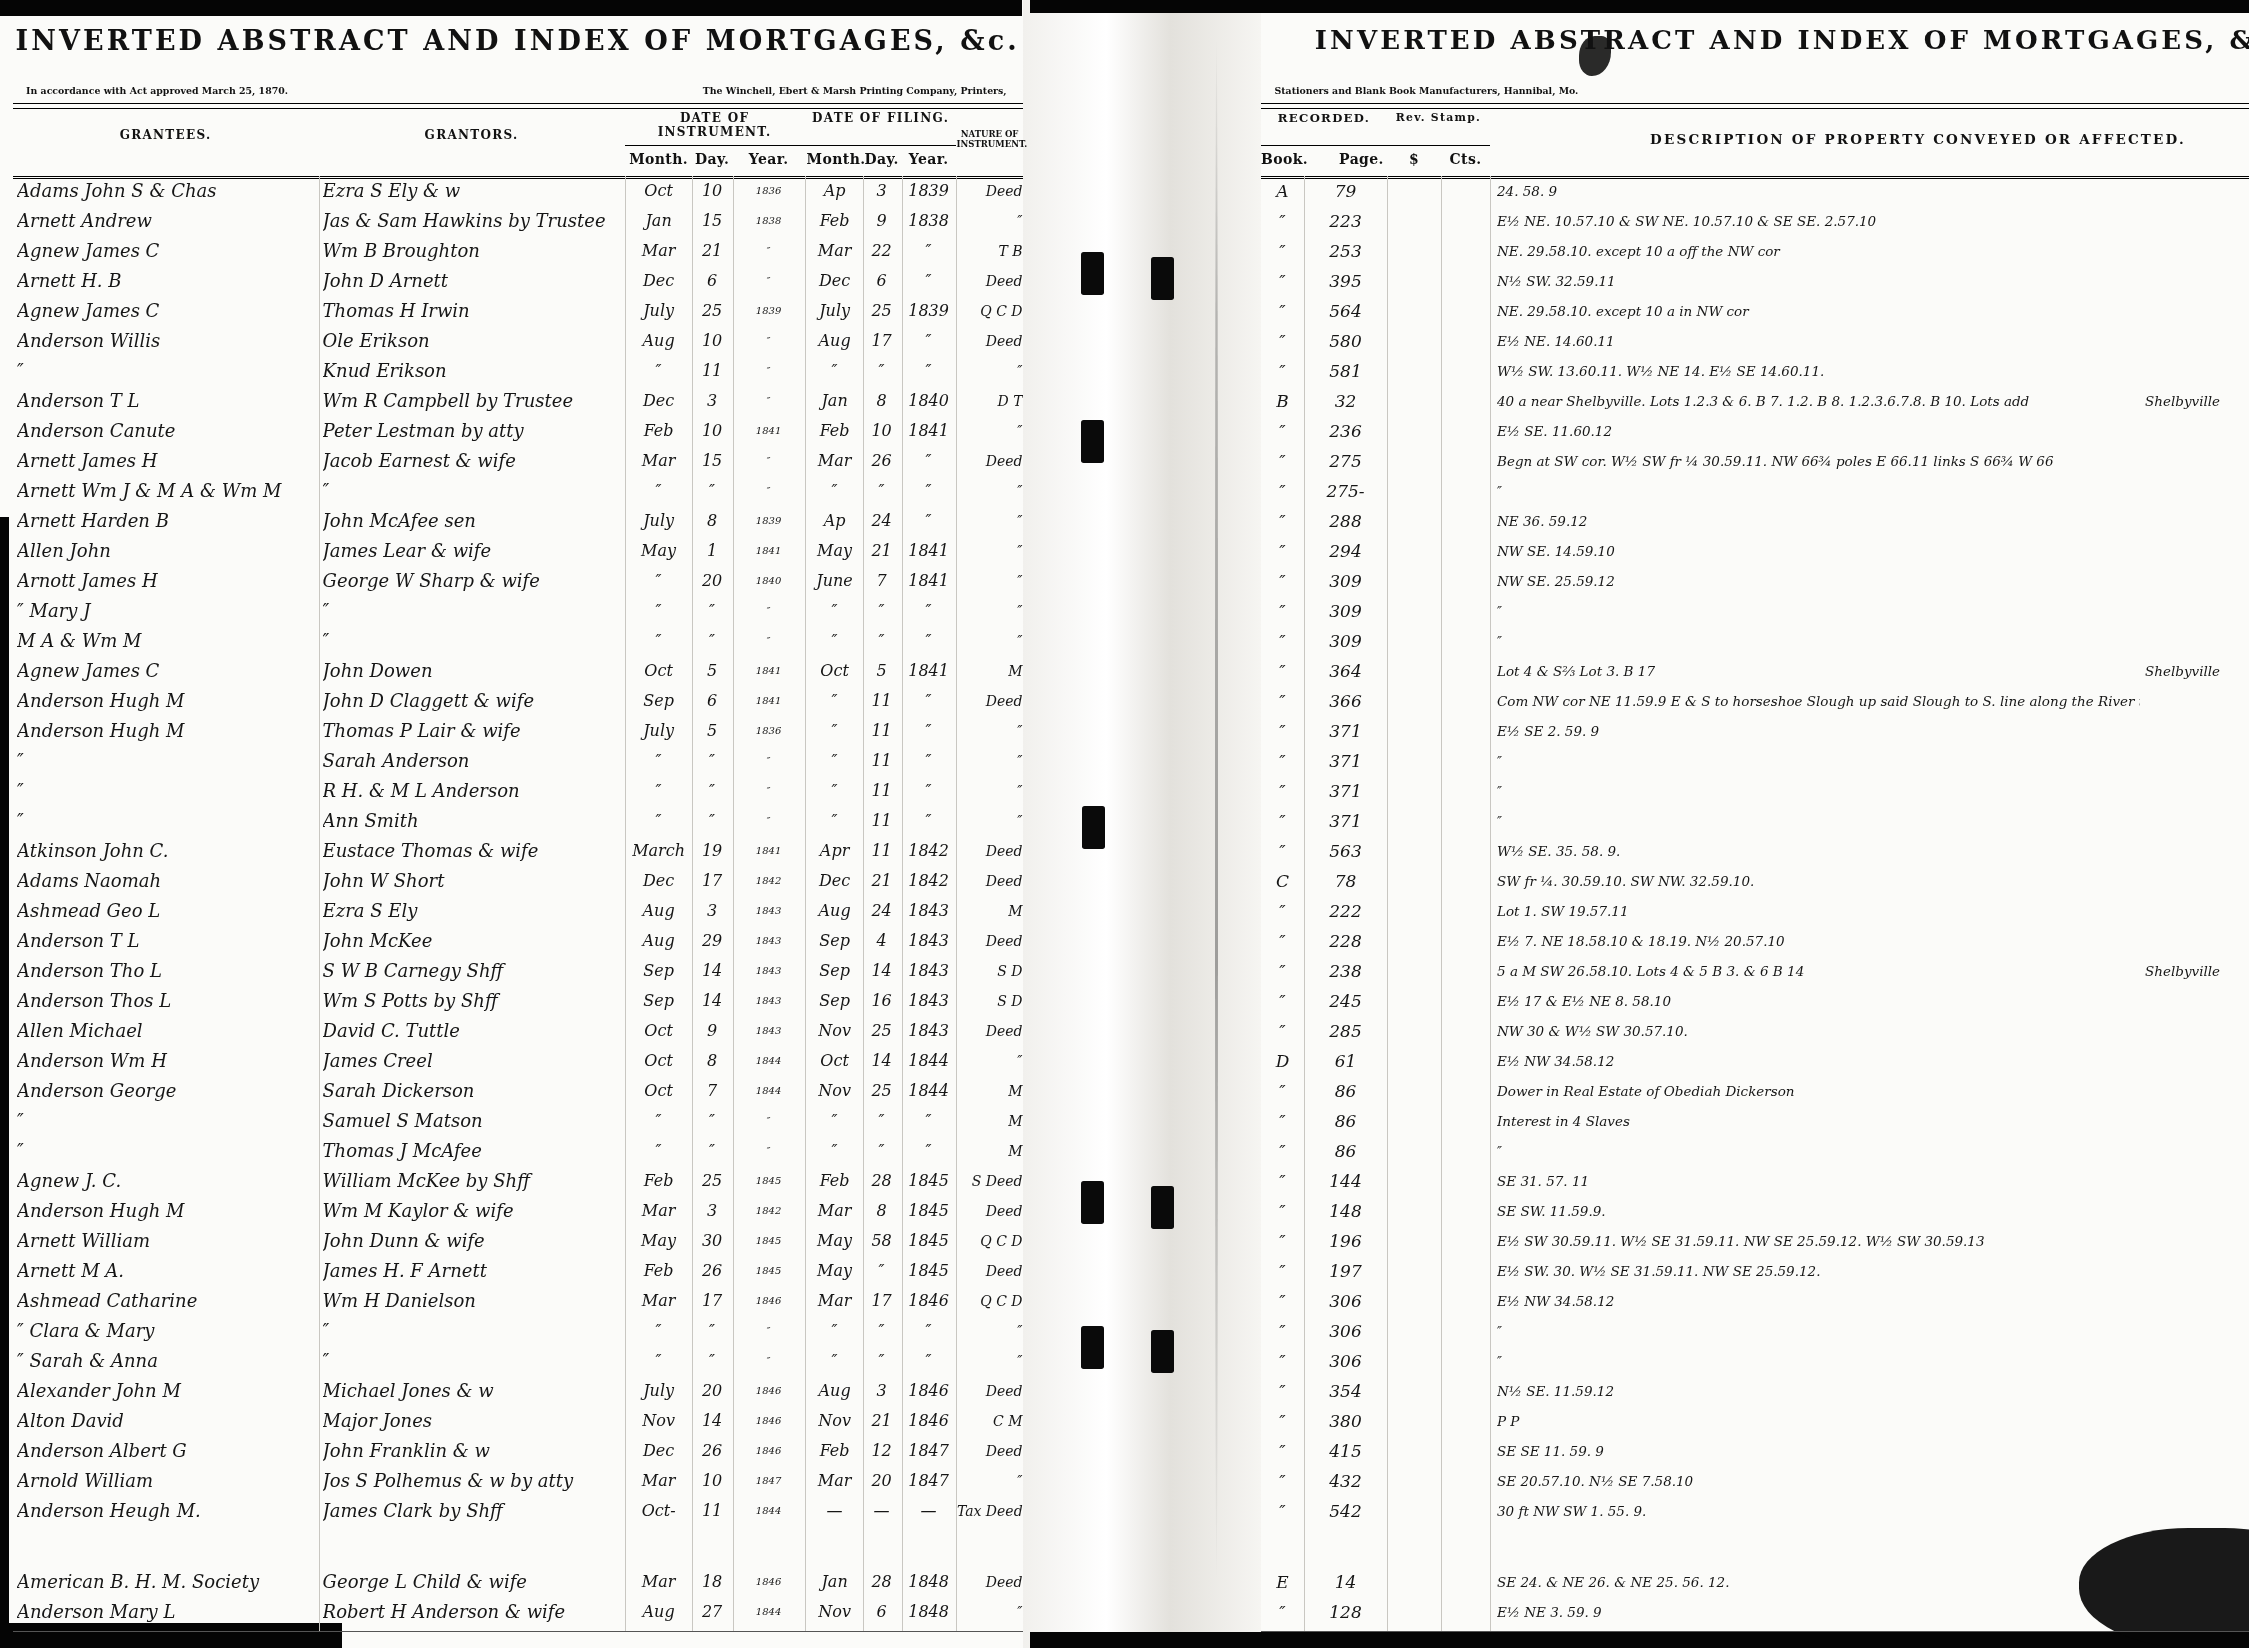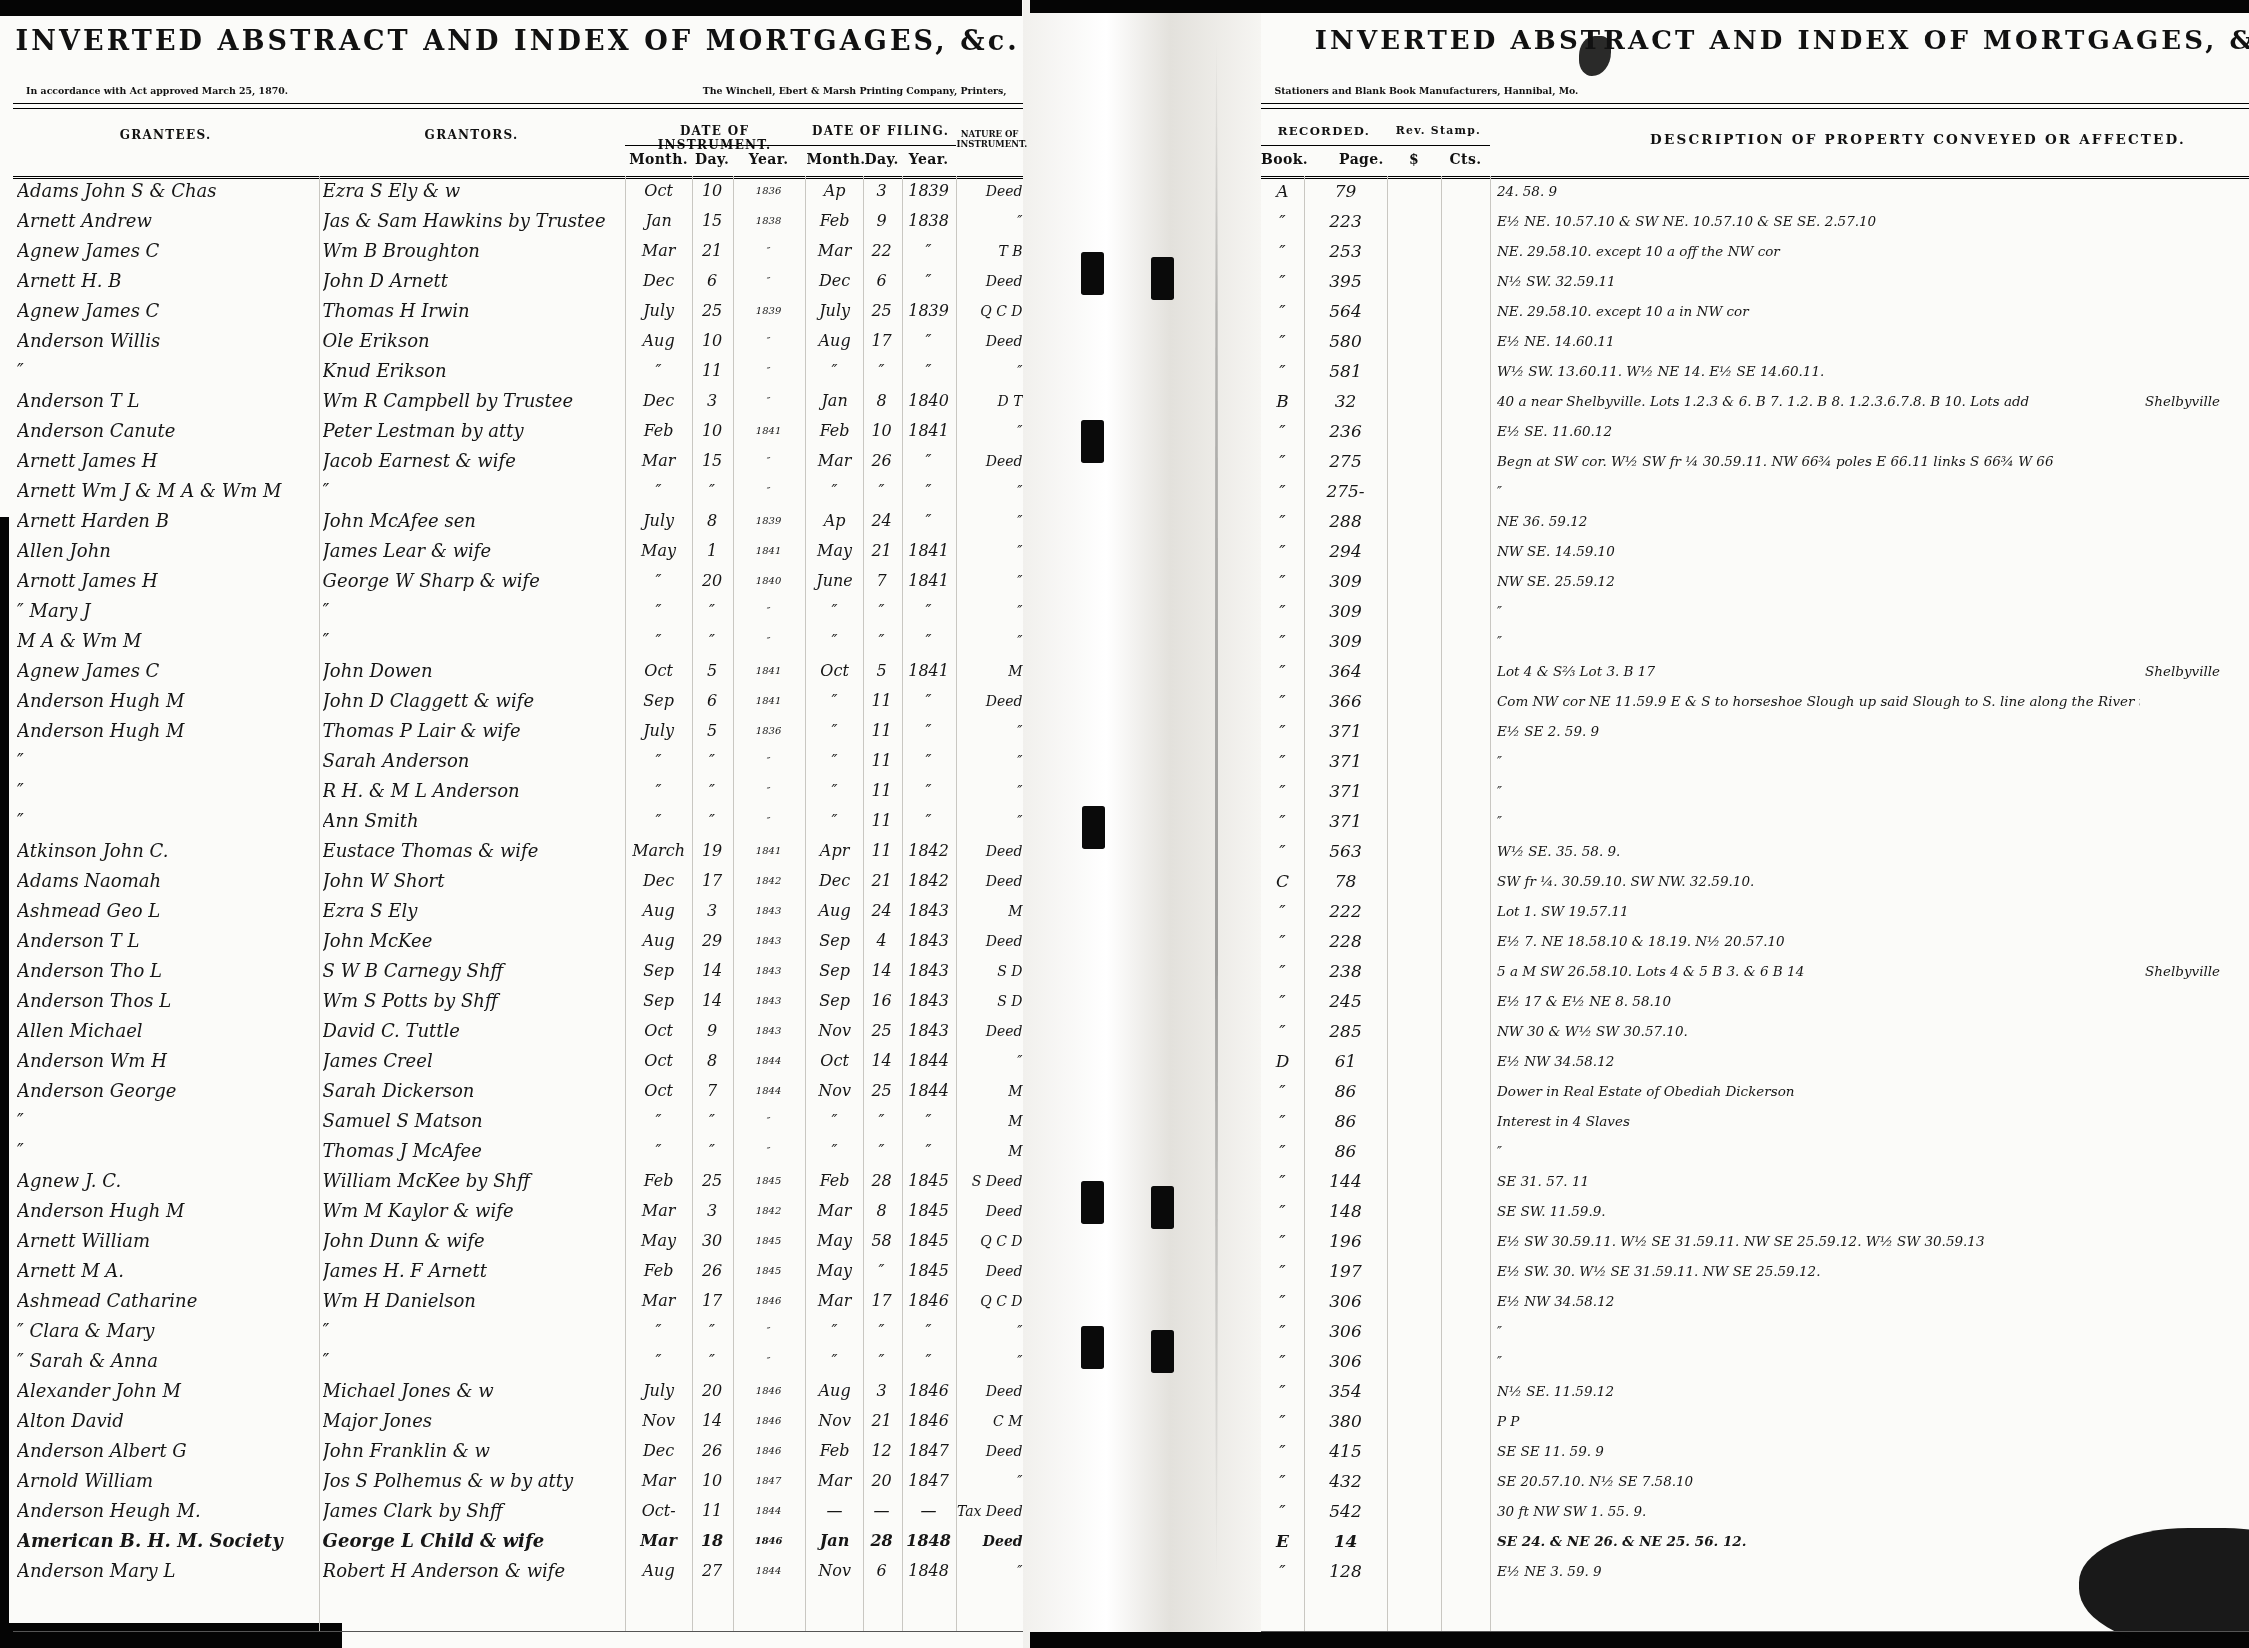--- a/index.html
+++ b/index.html
@@ -10,28 +10,28 @@
   .page.left{left:12.6px;width:1010px;}
   .page.right{left:1261px;width:1080px;}
   .title{position:absolute;top:7.2px;left:0;right:0;text-align:center;font-size:27px;font-weight:bold;
          letter-spacing:3.1px;white-space:nowrap;}
   .page.right .title{font-size:26px;}
   .subnote{position:absolute;top:67px;font-size:9.4px;font-weight:bold;white-space:nowrap;}
   .subnote.l{left:13.5px;} .subnote.r{right:16px;}
   .ruledbl{position:absolute;left:0;right:0;top:85px;height:3.6px;border-top:1.8px solid #000;border-bottom:0.9px solid #000;}
   .hdr{position:absolute;left:0;right:0;top:92px;height:66px;border-bottom:3.1px double #000;}
   .h1,.h2{position:absolute;font-weight:bold;text-align:center;}
-  .h1{top:14px;font-size:12px;letter-spacing:1.3px;}
+  .h1{top:1px;font-size:12px;letter-spacing:1.3px;}
   .h2{top:41px;font-size:14px;letter-spacing:0.4px;}
   .hline{position:absolute;top:35px;border-top:0.9px solid #000;}
   
   .rowsbox{position:absolute;left:0;right:0;top:158px;bottom:1.8px;border-bottom:0.9px solid #555;}
   .vr{position:absolute;top:0;bottom:0;width:0.4px;background:#c9c7c2;}
   .row{position:relative;height:30px;line-height:30px;white-space:nowrap;}
-  .row.gap{font-weight:bold;}
+  .row.gap{margin-top:41px;}
   .hw{font-style:italic;color:#161616;}
   .cell{position:absolute;top:0;}
   
   .c-g {left:4.5px;  width:298px; font-size:18px;overflow:hidden;}
   .c-r {left:310px; width:298px; font-size:18px;overflow:hidden;}
   .c-m1{left:613px;width:66px; font-size:16px;text-align:center;}
   .c-d1{left:680px;width:39px;  font-size:16px;text-align:center;}
   .c-y1{left:721px;width:70px; font-size:10px;text-align:center;}
   .c-m2{left:794px;width:56px; font-size:16px;text-align:center;}
   .c-d2{left:851px;width:36px;  font-size:16px;text-align:center;}

